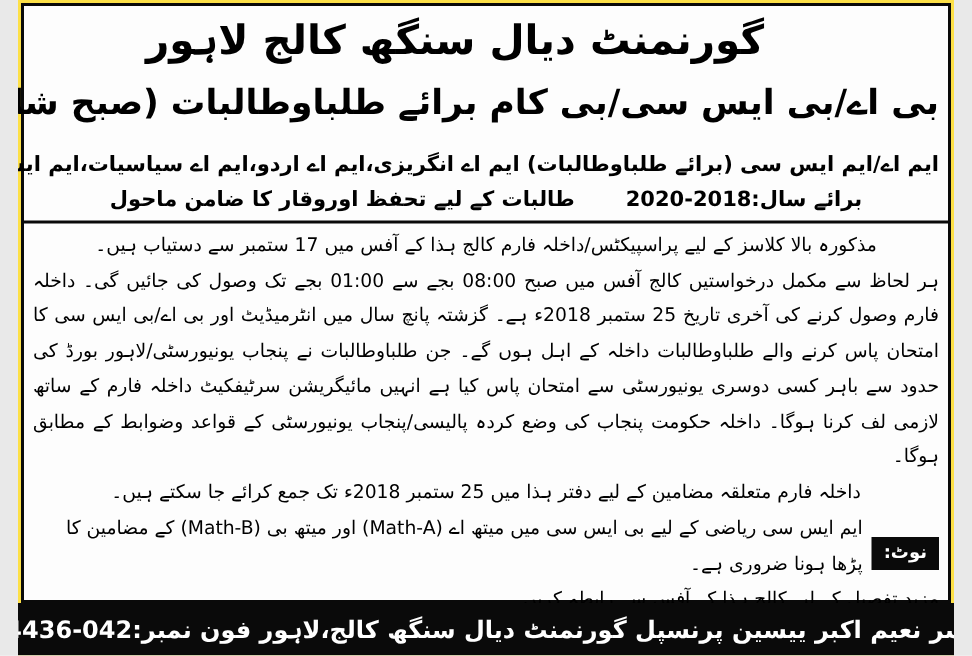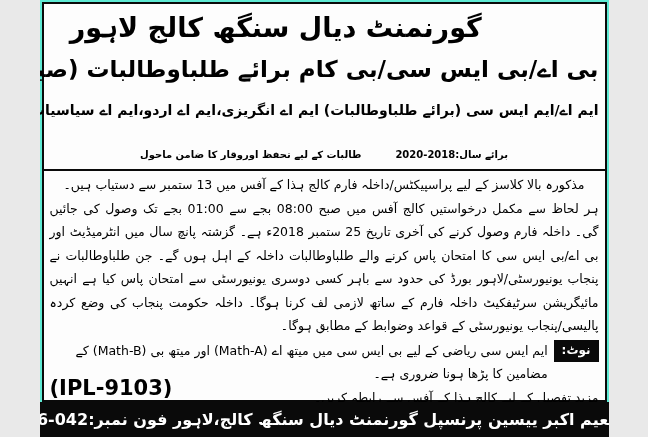--- a/index.html
+++ b/index.html
@@ -1,45 +1,45 @@
 <!DOCTYPE html>
 <html lang="ur" dir="rtl"><head>
 <meta charset="utf-8">
 <style>
   html,body{margin:0;padding:0;background:#e9e9e9;}
   .sheet{
-    position:relative;width:569px;height:437px;margin:0 auto;
-    background:#5eead4;color:#000;overflow:hidden;
+    position:relative;width:624px;height:437px;margin:0 auto;
+    background:#fde047;color:#000;overflow:hidden;
     font-family:"DejaVu Sans",sans-serif;direction:rtl;
   }
   .frame{
     position:absolute;top:2px;right:2px;left:2px;bottom:35px;
     border:2px solid #0a0a0a;box-sizing:border-box;
     padding:2px 6px 0 6px;background:#fdfdfd;
   }
   
   .header-row{display:flex;flex-direction:row;align-items:flex-start;height:92px;}
   .titles{order:1;flex:1 1 auto;text-align:center;padding-top:2px;}
   .title1{font-size:27px;font-weight:bold;line-height:40px;white-space:nowrap;}
   .title2{font-size:23px;font-weight:bold;line-height:42px;white-space:nowrap;}
   
   .programs{text-align:center;font-weight:bold;}
   .programs .p1{font-size:14px;line-height:24px;white-space:nowrap;}
-  .programs .p2{font-size:10px;line-height:22px;margin-top:22px;}
+  .programs .p2{font-size:14px;line-height:22px;}
   .programs .p2 .gap{display:inline-block;width:34px;}
   .rule{border:none;border-top:2px solid #0a0a0a;margin:3px -6px 2px -6px;}
   
   .body-text{font-size:12.5px;line-height:23.5px;}
   .body-text p{margin:0;}
   .center{text-align:center;}
   .justify{text-align:justify;}
   .note-row{display:flex;align-items:flex-start;gap:6px;margin-top:1px;}
   .note-label{
     flex:0 0 auto;background:#0a0a0a;color:#fff;font-weight:bold;
-    font-size:12px;padding:2px 8px 4px 8px;line-height:16px;margin-top:1px;
+    font-size:12px;padding:2px 8px 4px 8px;line-height:16px;margin-top:18px;
   }
   .note-body{flex:1 1 auto;}
   .contact-row{text-align:right;}
   .ipl{
     position:absolute;left:6px;bottom:37px;direction:ltr;
     font-family:"DejaVu Sans",sans-serif;font-weight:bold;font-size:21px;
     background:#fdfdfd;padding:0 4px;
   }
   
   .footer-bar{
@@ -66,32 +66,32 @@
     <div class="programs">
       <div class="p1">ایم اے/ایم ایس سی (برائے طلباوطالبات)    ایم اے انگریزی،ایم اے اردو،ایم اے سیاسیات،ایم ایس سی ریاضی</div>
       <div class="p2">
         <span>برائے سال:2018-2020</span><span class="gap"></span><span>طالبات کے لیے تحفظ اوروقار کا ضامن ماحول</span>
       </div>
     </div>
 
     <hr class="rule">
 
     <div class="body-text">
-      <p class="center">مذکورہ بالا کلاسز کے لیے پراسپیکٹس/داخلہ فارم کالج ہذا کے آفس میں 13 ستمبر سے دستیاب ہیں۔</p>
+      <p class="center">مذکورہ بالا کلاسز کے لیے پراسپیکٹس/داخلہ فارم کالج ہذا کے آفس میں 17 ستمبر سے دستیاب ہیں۔</p>
       <p class="justify">ہر لحاظ سے مکمل درخواستیں کالج آفس میں صبح 08:00 بجے سے 01:00 بجے تک وصول کی جائیں گی۔ داخلہ فارم وصول کرنے کی آخری تاریخ 25 ستمبر 2018ء ہے۔ گزشتہ پانچ سال میں انٹرمیڈیٹ اور بی اے/بی ایس سی کا امتحان پاس کرنے والے طلباوطالبات داخلہ کے اہل ہوں گے۔ جن طلباوطالبات نے پنجاب یونیورسٹی/لاہور بورڈ کی حدود سے باہر کسی دوسری یونیورسٹی سے امتحان پاس کیا ہے انہیں مائیگریشن سرٹیفکیٹ داخلہ فارم کے ساتھ لازمی لف کرنا ہوگا۔ داخلہ حکومت پنجاب کی وضع کردہ پالیسی/پنجاب یونیورسٹی کے قواعد وضوابط کے مطابق ہوگا۔</p>
+      <p class="center">داخلہ فارم متعلقہ مضامین کے لیے دفتر ہذا میں 25 ستمبر 2018ء تک جمع کرائے جا سکتے ہیں۔</p>
 
       <div class="note-row">
         <span class="note-label">نوٹ:</span>
         <span class="note-body">ایم ایس سی ریاضی کے لیے بی ایس سی میں میتھ اے (Math-A) اور میتھ بی (Math-B) کے مضامین کا پڑھا ہونا ضروری ہے۔</span>
       </div>
 
       <div class="contact-row">مزید تفصیل کے لیے کالج ہذا کے آفس سے رابطہ کریں۔</div>
     </div>
 
   </div>
 
-  <div class="ipl">(IPL-9103)</div>
 
   <div class="footer-bar">
     <span>پروفیسر نعیم اکبر ییسین  پرنسپل گورنمنٹ دیال سنگھ کالج،لاہور    فون نمبر:042-37234436</span>
   </div>
 
 </div>
 
 </body></html>

